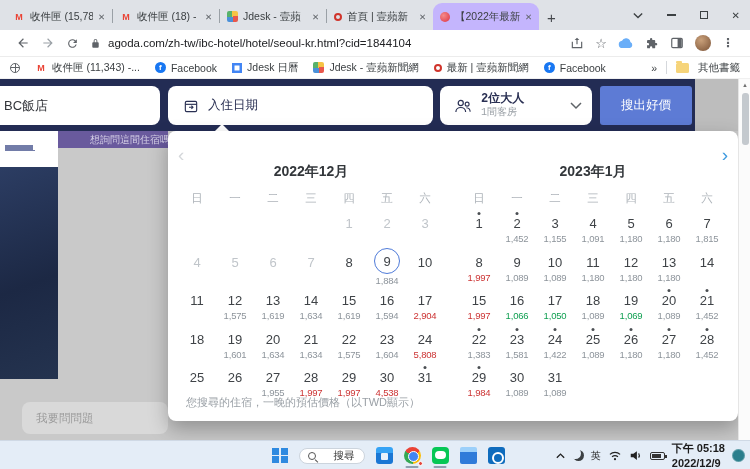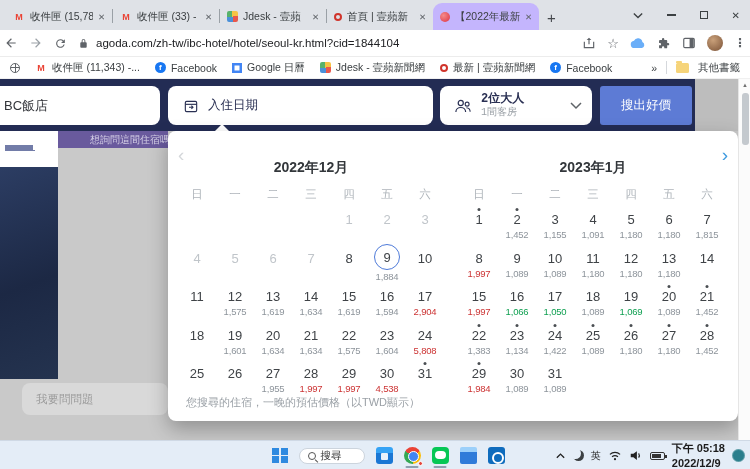--- a/index.html
+++ b/index.html
@@ -15,21 +15,21 @@
 .tab-label{white-space:nowrap;overflow:hidden;flex:1;}
 .tab-x{color:#5f6368;font-size:8.5px;flex:0 0 auto;}
 .tab-sep{width:1px;height:14px;background:#9aa0a6;margin-bottom:7px;}
 .newtab{font-size:15px;color:#45484d;margin:0 0 5px 8px;line-height:1;}
 .tabbar-right{position:absolute;right:10px;top:0;height:30px;display:flex;align-items:center;gap:24px;color:#3c4043;}
 .wc-min{width:9px;height:1.5px;background:#3c4043;display:inline-block;}
 .wc-max{width:8px;height:8px;border:1.2px solid #3c4043;display:inline-block;}
 .wc-close{font-size:10px;color:#3c4043;}
 
 
-.addrbar{position:absolute;left:0;top:30px;width:750px;height:27px;background:#fff;display:flex;align-items:center;padding:0 4px;gap:11px;border-bottom:1px solid #ececec;}
+.addrbar{position:absolute;left:0;top:30px;width:750px;height:27px;background:#fff;display:flex;align-items:center;padding:0 16px;gap:11px;border-bottom:1px solid #ececec;}
 .addr-url{font-size:11.5px;color:#202124;flex:1;white-space:nowrap;overflow:hidden;display:flex;align-items:center;gap:7px;}
 .addr-right{display:flex;align-items:center;gap:11px;}
 .avatar{width:16px;height:16px;border-radius:50%;background:radial-gradient(circle at 38% 32%,#c9a07a,#7a5236);}
 .star{font-size:13px;color:#5f6368;line-height:1;}
 .menu-dots{font-size:12px;color:#5f6368;font-weight:bold;}
 
 
 .bkbar{position:absolute;left:0;top:57px;width:750px;height:22px;background:#fff;display:flex;align-items:center;padding:0 10px;font-size:10.5px;color:#3c4043;border-bottom:1px solid #f0f0f0;}
 #bookmarks{display:flex;align-items:center;gap:15px;}
 .bk-item{display:flex;align-items:center;gap:5px;white-space:nowrap;}
@@ -51,39 +51,39 @@
 
 
 .content{position:absolute;left:0;top:79px;width:738px;height:361px;background:#c9c9c9;overflow:hidden;}
 .navband{position:absolute;left:0;top:0;width:695px;height:52px;background:#232c54;}
 .right-gray{position:absolute;left:695px;top:0;width:43px;height:52px;background:#bdbdbd;}
 .linkbox{position:absolute;left:0;top:52px;width:58px;height:36px;background:#fff;}
 .linkbox .bar{position:absolute;left:5px;top:14px;width:30px;height:6px;border-bottom:1.5px solid #44518c;background:linear-gradient(#44518c 0 0) left top/28px 5px no-repeat;opacity:.75;}
 .imgstrip{position:absolute;left:0;top:88px;width:58px;height:212px;background:linear-gradient(160deg,#2c3d63,#1c2844 55%,#24334f);}
 .chat-head{position:absolute;left:58px;top:52px;width:110px;height:17px;background:#695a9d;color:#d4cfe6;font-size:10px;line-height:17px;padding-left:32px;white-space:nowrap;overflow:hidden;}
 .chat-body{position:absolute;left:58px;top:69px;width:110px;height:292px;background:#c9c9c9;}
-.chat-input{position:absolute;left:22px;top:304px;width:146px;height:32px;background:#d9d9d9;border-radius:8px;color:#9b9b9b;font-size:11.5px;line-height:32px;padding-left:14px;white-space:nowrap;overflow:hidden;}
+.chat-input{position:absolute;left:22px;top:323px;width:146px;height:32px;background:#d9d9d9;border-radius:8px;color:#9b9b9b;font-size:11.5px;line-height:32px;padding-left:14px;white-space:nowrap;overflow:hidden;}
 
 
 .sbox1{position:absolute;left:-12px;top:7px;width:172px;height:39px;background:#fff;border-radius:8px;font-size:13px;color:#33353a;line-height:39px;padding-left:16px;overflow:hidden;}
 .sbox2{position:absolute;left:168px;top:7px;width:265px;height:39px;background:#fff;border-radius:8px;display:flex;}
 .sbox2 .half{flex:1;display:flex;align-items:center;gap:9px;padding-left:15px;font-size:12.5px;font-weight:normal;color:#2a3053;}
 .sbox2 .half+.half{border-left:1px solid #e4e6ea;}
 .sbox3{position:absolute;left:440px;top:7px;width:152px;height:39px;background:#fff;border-radius:8px;display:flex;align-items:center;gap:9px;padding:0 10px 0 14px;}
 .guest-lines{flex:1;line-height:1.2;font-family:Liberation Mono, monospace;}
 .gl1{font-size:12px;font-weight:bold;color:#2a3053;}
 .gl2{font-size:10px;color:#9aa0a6;}
 .searchbtn{position:absolute;left:600px;top:7px;width:92px;height:39px;background:#5d7bd5;border-radius:3px;color:#fff;font-size:12.5px;display:flex;align-items:center;justify-content:center;}
 .caret{position:absolute;left:214px;top:45px;width:0;height:0;border:8px solid transparent;border-top-width:0;border-bottom:8px solid #fff;}
 
 
 .panel{position:absolute;left:168px;top:52px;width:570px;height:290px;background:#fff;border-radius:8px;box-shadow:0 8px 20px rgba(0,0,0,.28);}
 .nav-prev{position:absolute;left:10px;top:14px;font-size:19px;color:#d4d7da;line-height:1;}
 .nav-next{position:absolute;right:10px;top:14px;font-size:19px;color:#3f9be0;line-height:1;}
-.months{display:flex;padding:0 12px 0 10px;gap:16px;margin-top:12px;}
+.months{display:flex;padding:16px 12px 0 10px;gap:16px;}
 .month{width:266px;}
 .mtitle{text-align:center;font-size:14px;font-weight:bold;color:#33373b;margin-top:16px;height:20px;}
 .weekrow{display:grid;grid-template-columns:repeat(7,1fr);margin-top:8px;}
 .wday{text-align:center;font-size:11.5px;color:#aeb4ba;height:18px;}
 .dgrid{display:grid;grid-template-columns:repeat(7,1fr);grid-auto-rows:38.5px;margin-top:2px;}
 .cell{position:relative;text-align:center;}
 .cell .dot{position:absolute;top:1px;left:50%;transform:translateX(-50%);width:3px;height:3px;border-radius:50%;background:#4a4e52;}
 .cell .day{display:inline-block;margin-top:4px;font-size:13px;line-height:17px;color:#3f4347;}
 .cell.dim .day{color:#c0c5ca;}
 .cell .price{display:block;font-size:9.5px;color:#8d949b;margin-top:1px;letter-spacing:-.2px;}
@@ -97,21 +97,21 @@
 .vs-up{position:absolute;top:3px;left:0;width:12px;text-align:center;font-size:6px;color:#707070;}
 .vs-thumb{position:absolute;top:14px;left:2.5px;width:7px;height:52px;background:#c4c9ce;border-radius:3px;}
 
 
 .taskbar{position:absolute;left:0;top:440px;width:750px;height:29px;background:#e4edf7;border-top:1px solid #cfd9e5;}
 .tb-center{position:absolute;left:272px;top:0;height:29px;display:flex;align-items:center;gap:11px;}
 .tb-item{position:relative;display:flex;align-items:center;height:29px;}
 .tb-item.active::after{content:"";position:absolute;bottom:2px;left:50%;transform:translateX(-50%);width:13px;height:2.5px;border-radius:2px;background:#8fa0b0;}
 .tb-windows{display:grid;grid-template-columns:7px 7px;grid-template-rows:7px 7px;gap:1.5px;}
 .wsq{background:#2e8ae0;}
-.tb-search{display:flex;align-items:center;gap:5px;width:66px;height:16px;background:#fff;border:1px solid #ccd4dd;border-radius:11px;padding:0 8px;font-size:10.5px;color:#333;}
+.tb-search{display:flex;align-items:center;gap:18px;width:66px;height:16px;background:#fff;border:1px solid #ccd4dd;border-radius:11px;padding:0 8px;font-size:10.5px;color:#333;}
 .mag{width:8px;height:8px;border:1.3px solid #555;border-radius:50%;position:relative;flex:0 0 auto;}
 .mag::after{content:"";position:absolute;left:6px;top:6px;width:4px;height:1.3px;background:#555;transform:rotate(45deg);transform-origin:left center;}
 .tb-ic{width:17px;height:17px;display:inline-block;position:relative;}
 .tb-store{background:linear-gradient(#35a3f5 38%,#1a77d4 38%);border-radius:3px;}
 .tb-store::before{content:"";position:absolute;left:5px;top:6px;width:7px;height:7px;background:#fff;border-radius:1px;opacity:.9;}
 .tb-chrome{border-radius:50%;background:conic-gradient(from -60deg,#ea4335 0 120deg,#fbbc05 0 240deg,#34a853 0 360deg);}
 .tb-chrome::before{content:"";position:absolute;left:4px;top:4px;width:9px;height:9px;background:#4285f4;border:1.8px solid #fff;border-radius:50%;}
 .reddot{position:absolute;right:-2px;bottom:-2px;width:5px;height:5px;background:#e5483f;border-radius:50%;border:1px solid #fff;z-index:2;}
 .tb-line{background:#06c755;border-radius:4px;}
 .tb-line::before{content:"";position:absolute;left:3px;top:4px;width:11px;height:8px;background:#fff;border-radius:4px;}
@@ -136,21 +136,21 @@
   <div class="tabbar">
     <div class="tabs" id="tabs">
         <div class="tab">
           <span class="fav fav-gmail">M</span>
           <span class="tab-label">收件匣 (15,78</span>
           <span class="tab-x">✕</span>
         </div>
         <span class="tab-sep"></span>
         <div class="tab">
           <span class="fav fav-gmail">M</span>
-          <span class="tab-label">收件匣 (33) - </span>
+          <span class="tab-label">收件匣 (18) - </span>
           <span class="tab-x">✕</span>
         </div>
         <span class="tab-sep"></span>
         <div class="tab">
           <span class="fav fav-jdesk"></span>
           <span class="tab-label">Jdesk - 壹蘋</span>
           <span class="tab-x">✕</span>
         </div>
         <span class="tab-sep"></span>
         <div class="tab">
@@ -219,21 +219,21 @@
         <div class="bk-item">
           <span class="fav fav-gmail">M</span>
           <span class="bk-label">收件匣 (11,343) -...</span>
         </div>
         <div class="bk-item">
           <span class="fav fav-facebook"></span>
           <span class="bk-label">Facebook</span>
         </div>
         <div class="bk-item">
           <span class="fav fav-gcal"></span>
-          <span class="bk-label">Google 日曆</span>
+          <span class="bk-label">Jdesk 日曆</span>
         </div>
         <div class="bk-item">
           <span class="fav fav-jdesk"></span>
           <span class="bk-label">Jdesk - 壹蘋新聞網</span>
         </div>
         <div class="bk-item">
           <span class="fav fav-apple"></span>
           <span class="bk-label">最新 | 壹蘋新聞網</span>
         </div>
         <div class="bk-item">
@@ -373,21 +373,21 @@
               <div class="cell"><span class="day">13</span><span class="price">1,180</span></div>
               <div class="cell"><span class="day">14</span></div>
               <div class="cell"><span class="day">15</span><span class="price r">1,997</span></div>
               <div class="cell"><span class="day">16</span><span class="price g">1,066</span></div>
               <div class="cell"><span class="day">17</span><span class="price g">1,050</span></div>
               <div class="cell"><span class="day">18</span><span class="price">1,089</span></div>
               <div class="cell"><span class="day">19</span><span class="price g">1,069</span></div>
               <div class="cell"><span class="dot"></span><span class="day">20</span><span class="price">1,089</span></div>
               <div class="cell"><span class="dot"></span><span class="day">21</span><span class="price">1,452</span></div>
               <div class="cell"><span class="dot"></span><span class="day">22</span><span class="price">1,383</span></div>
-              <div class="cell"><span class="dot"></span><span class="day">23</span><span class="price">1,134</span></div>
+              <div class="cell"><span class="dot"></span><span class="day">23</span><span class="price">1,581</span></div>
               <div class="cell"><span class="dot"></span><span class="day">24</span><span class="price">1,422</span></div>
               <div class="cell"><span class="dot"></span><span class="day">25</span><span class="price">1,089</span></div>
               <div class="cell"><span class="dot"></span><span class="day">26</span><span class="price">1,180</span></div>
               <div class="cell"><span class="dot"></span><span class="day">27</span><span class="price">1,180</span></div>
               <div class="cell"><span class="dot"></span><span class="day">28</span><span class="price">1,452</span></div>
               <div class="cell"><span class="dot"></span><span class="day">29</span><span class="price r">1,984</span></div>
               <div class="cell"><span class="day">30</span><span class="price">1,089</span></div>
               <div class="cell"><span class="day">31</span><span class="price">1,089</span></div>
               <div class="cell empty"></div>
               <div class="cell empty"></div>

